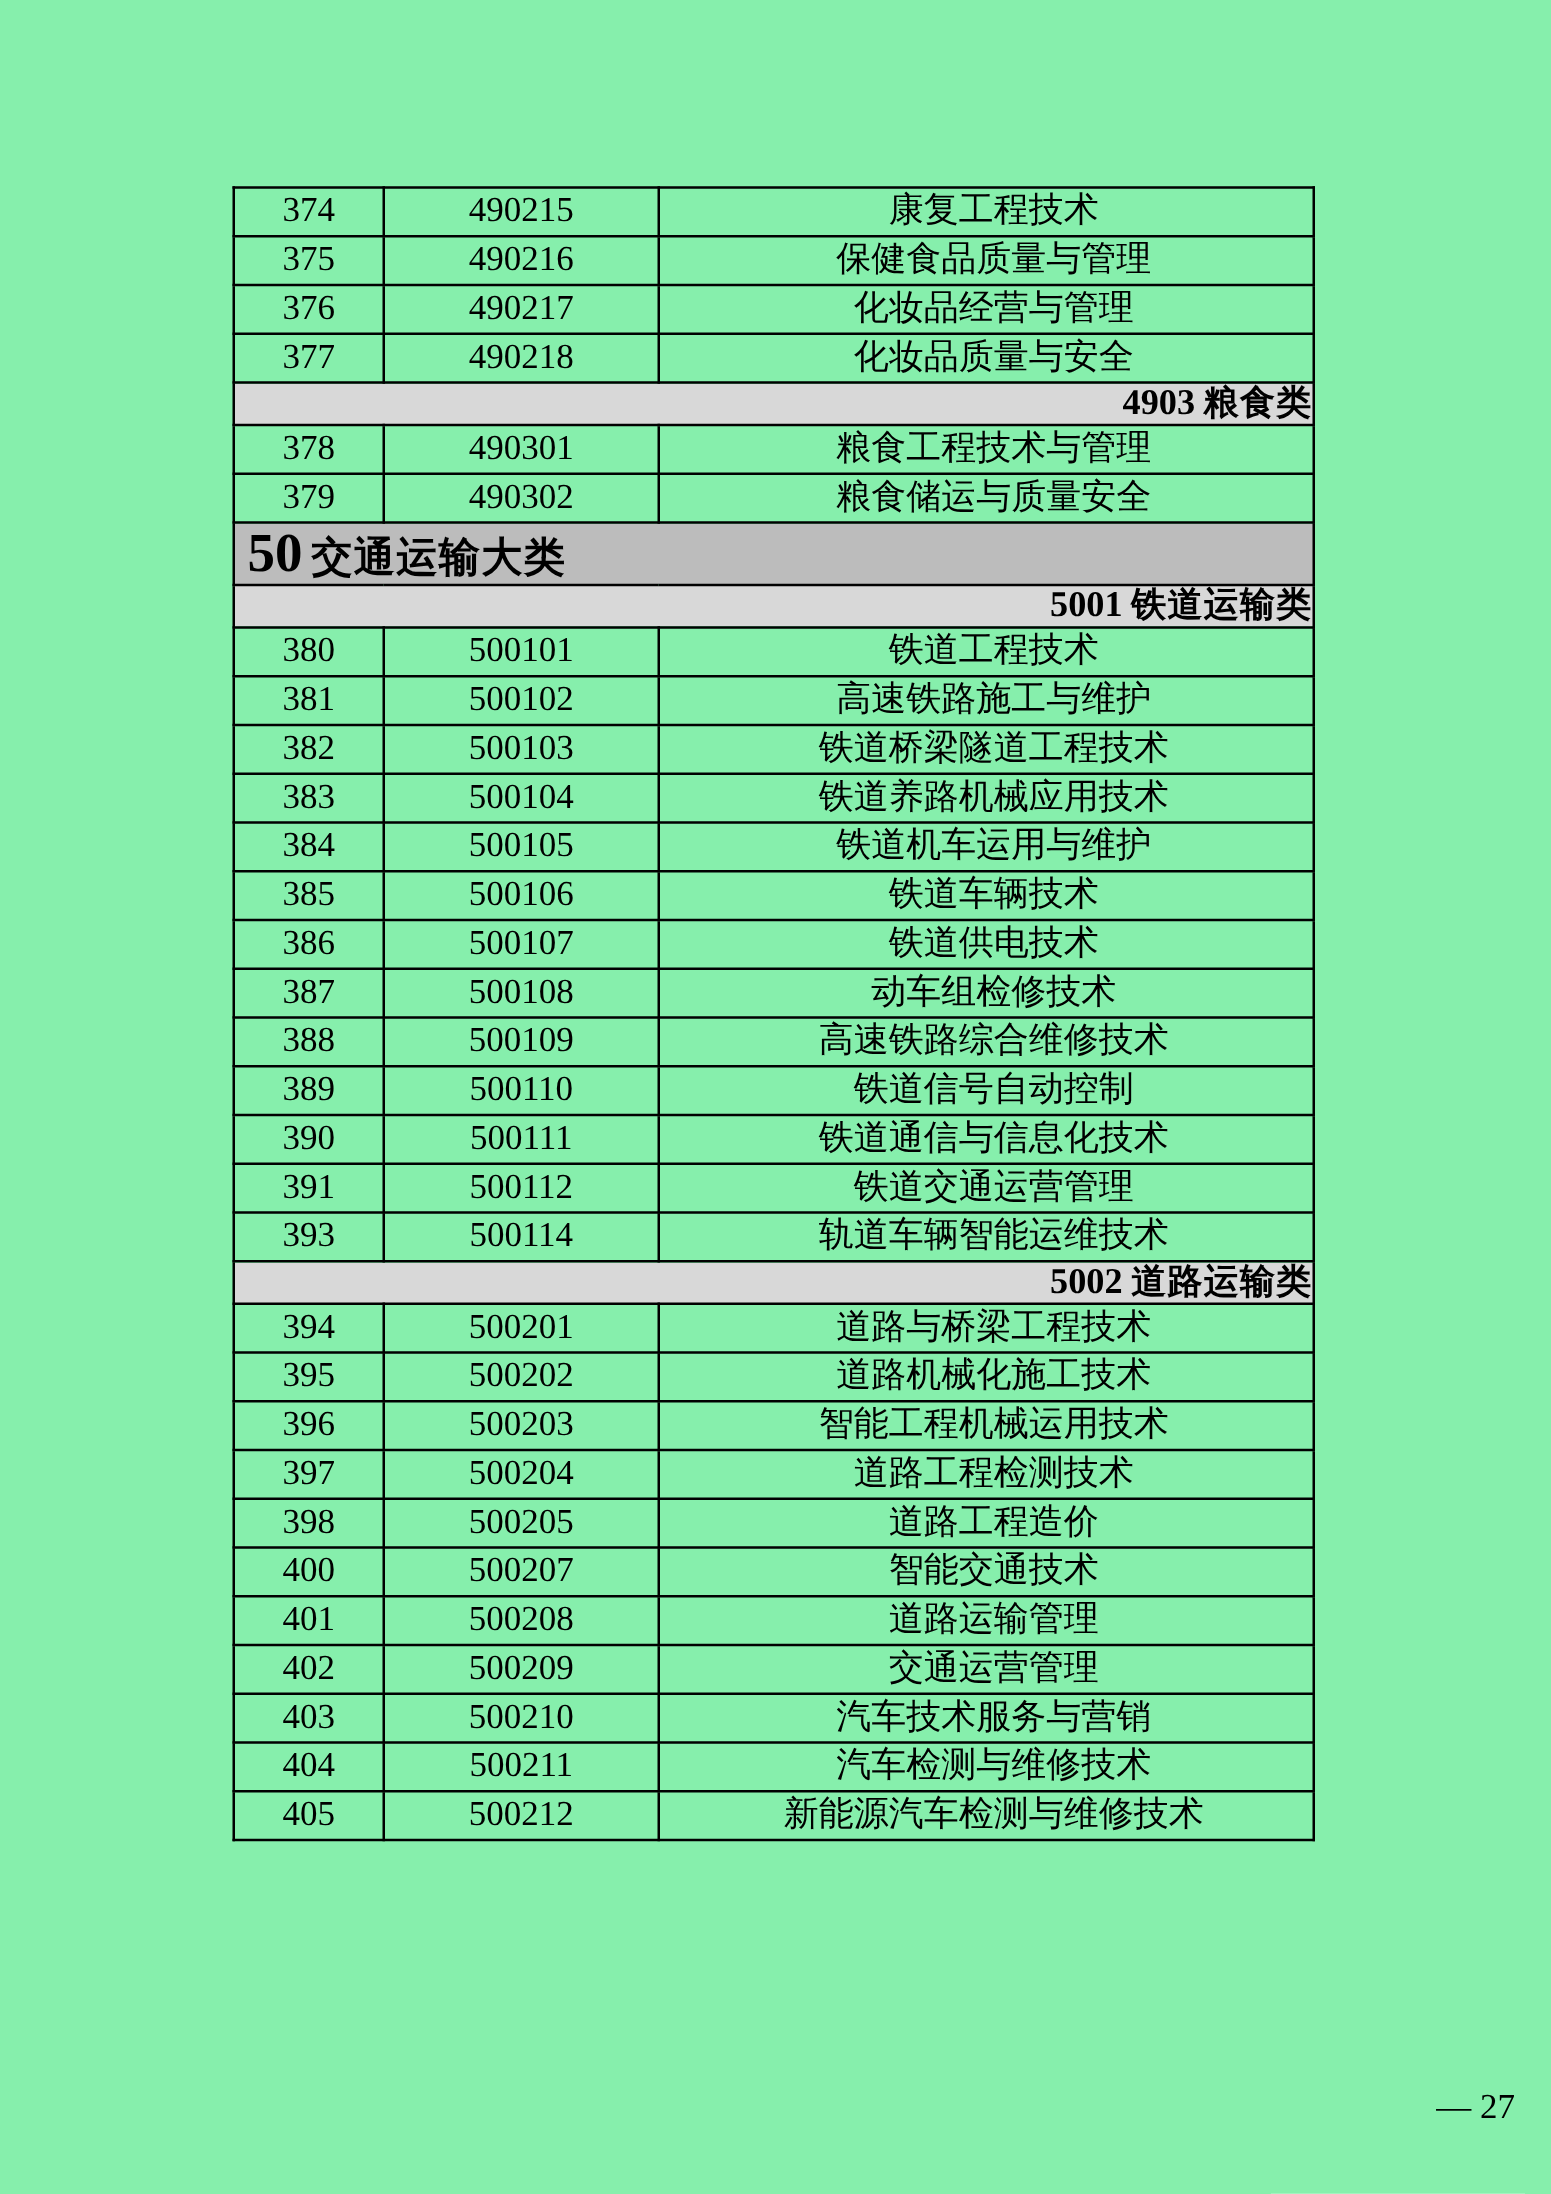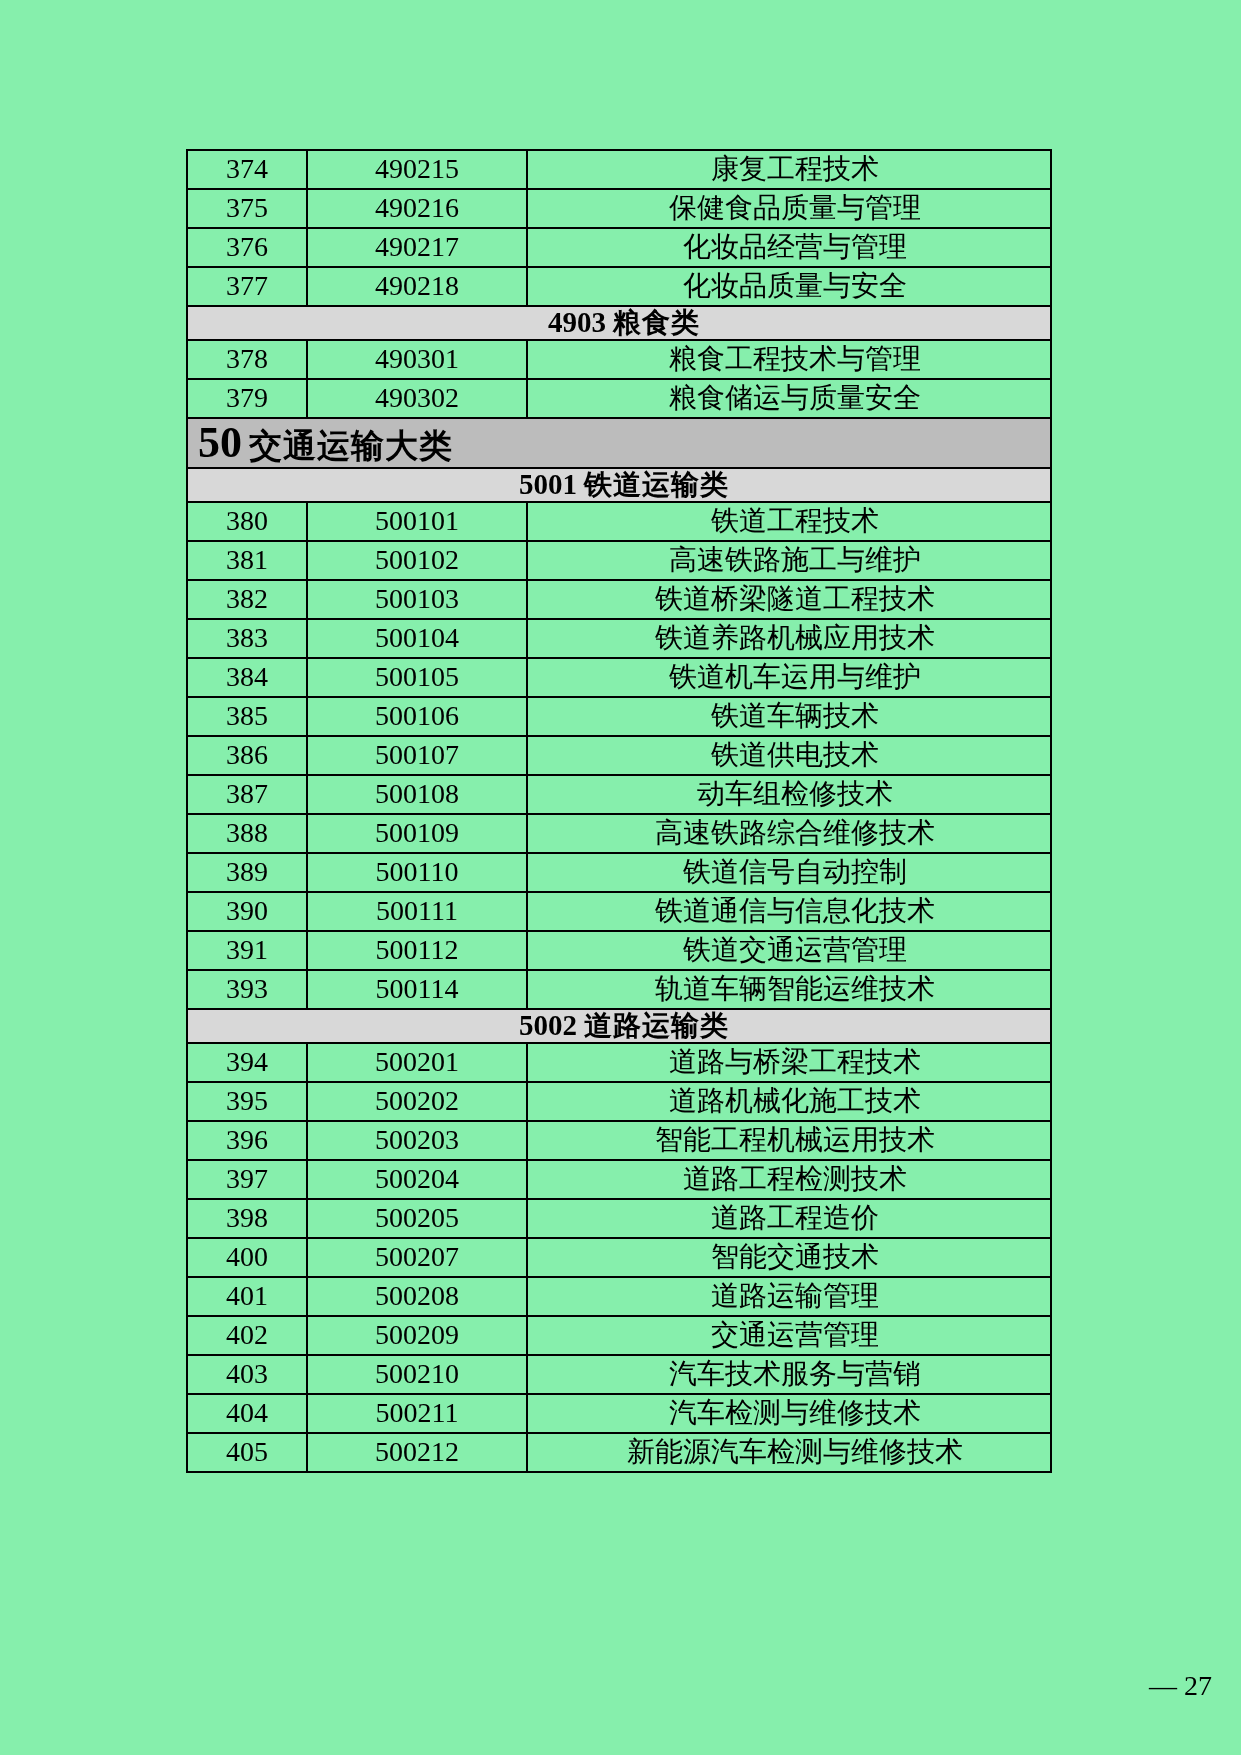--- a/index.html
+++ b/index.html
@@ -27,21 +27,21 @@
     line-height: 1.1;
     vertical-align: middle;
     overflow: hidden;
     white-space: nowrap;
   }
   td.seq, td.code { text-align: center; }
   td.name { text-align: center; padding-left: 12px; }
 
   tr.subcategory td {
     background: #d8d8d8;
-    text-align: center;
+    text-align: right;
     padding-left: 10px;
     height: 24px;
   }
   tr.category td {
     background: #bcbcbc;
     text-align: left;
     padding-left: 10px;
     height: 44px;
   }
   .hnum  { font-weight: bold; font-family: "Liberation Serif", serif; }

